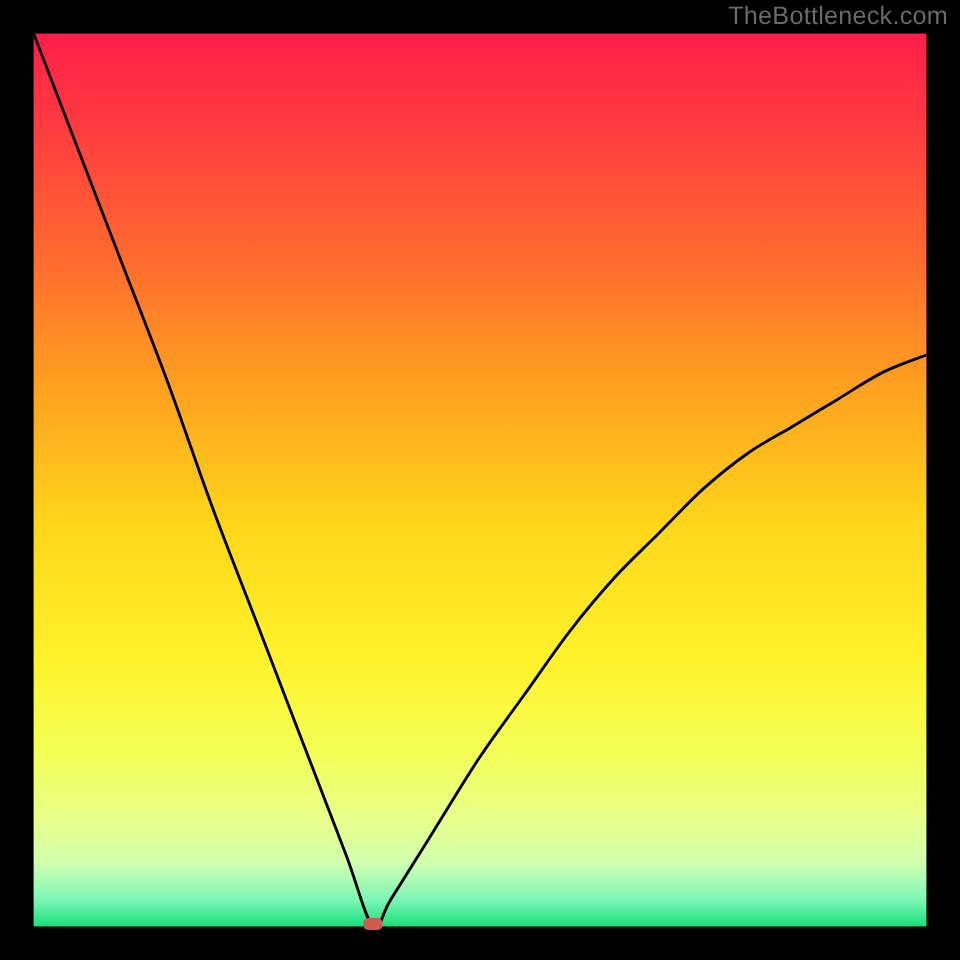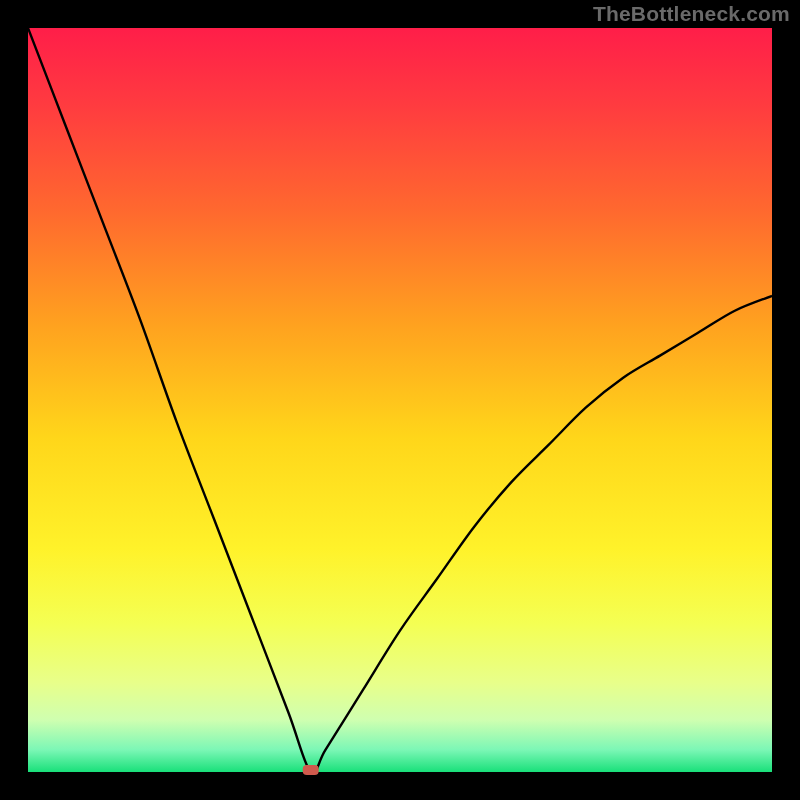--- a/index.html
+++ b/index.html
@@ -16,21 +16,21 @@
     width: 800px;
     height: 800px;
     background: #000;
   }
   .watermark {
     position: absolute;
     top: 2px;
     right: 10px;
     color: #6a6a6a;
     font-size: 21px;
-    font-weight: 700;
+    font-weight: 400;
     letter-spacing: 0.2px;
     z-index: 20;
   }
   svg.plot {
     position: absolute;
     left: 0;
     top: 0;
     width: 800px;
     height: 800px;
   }

